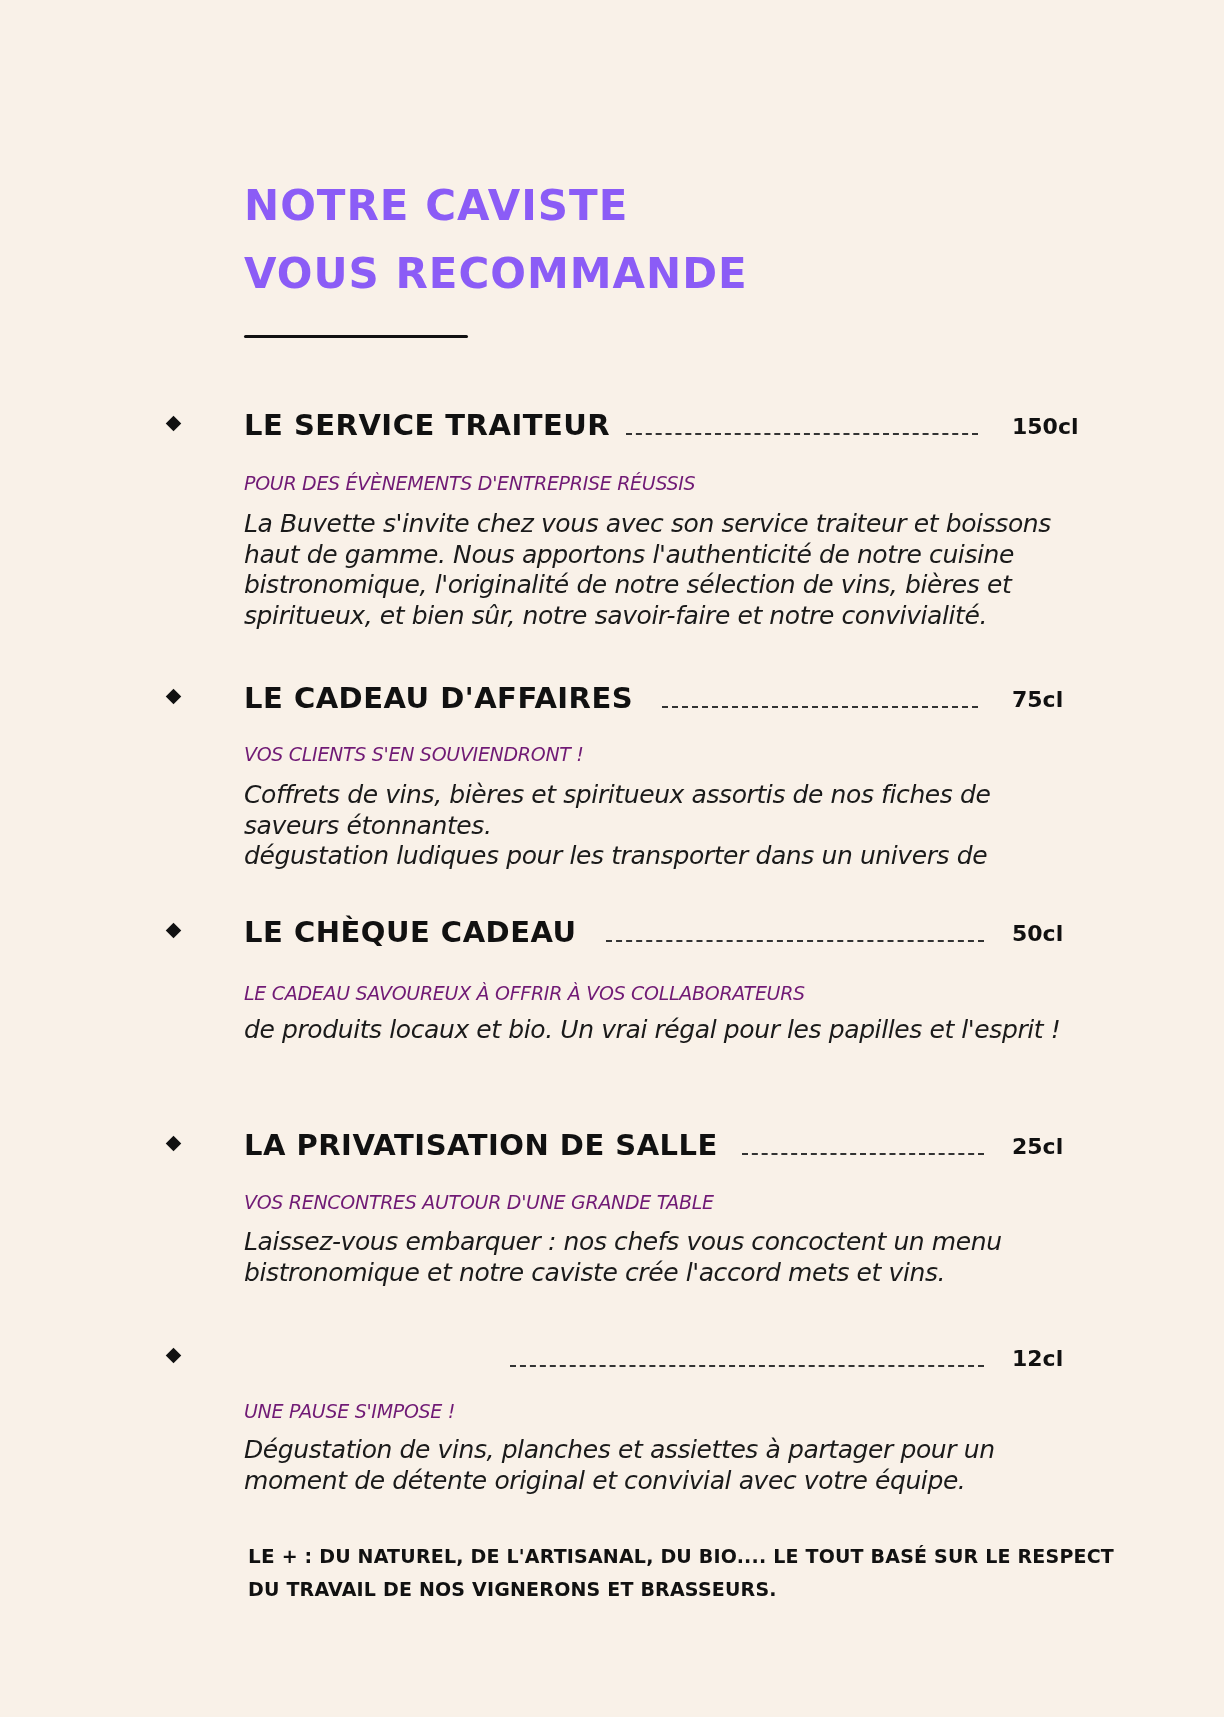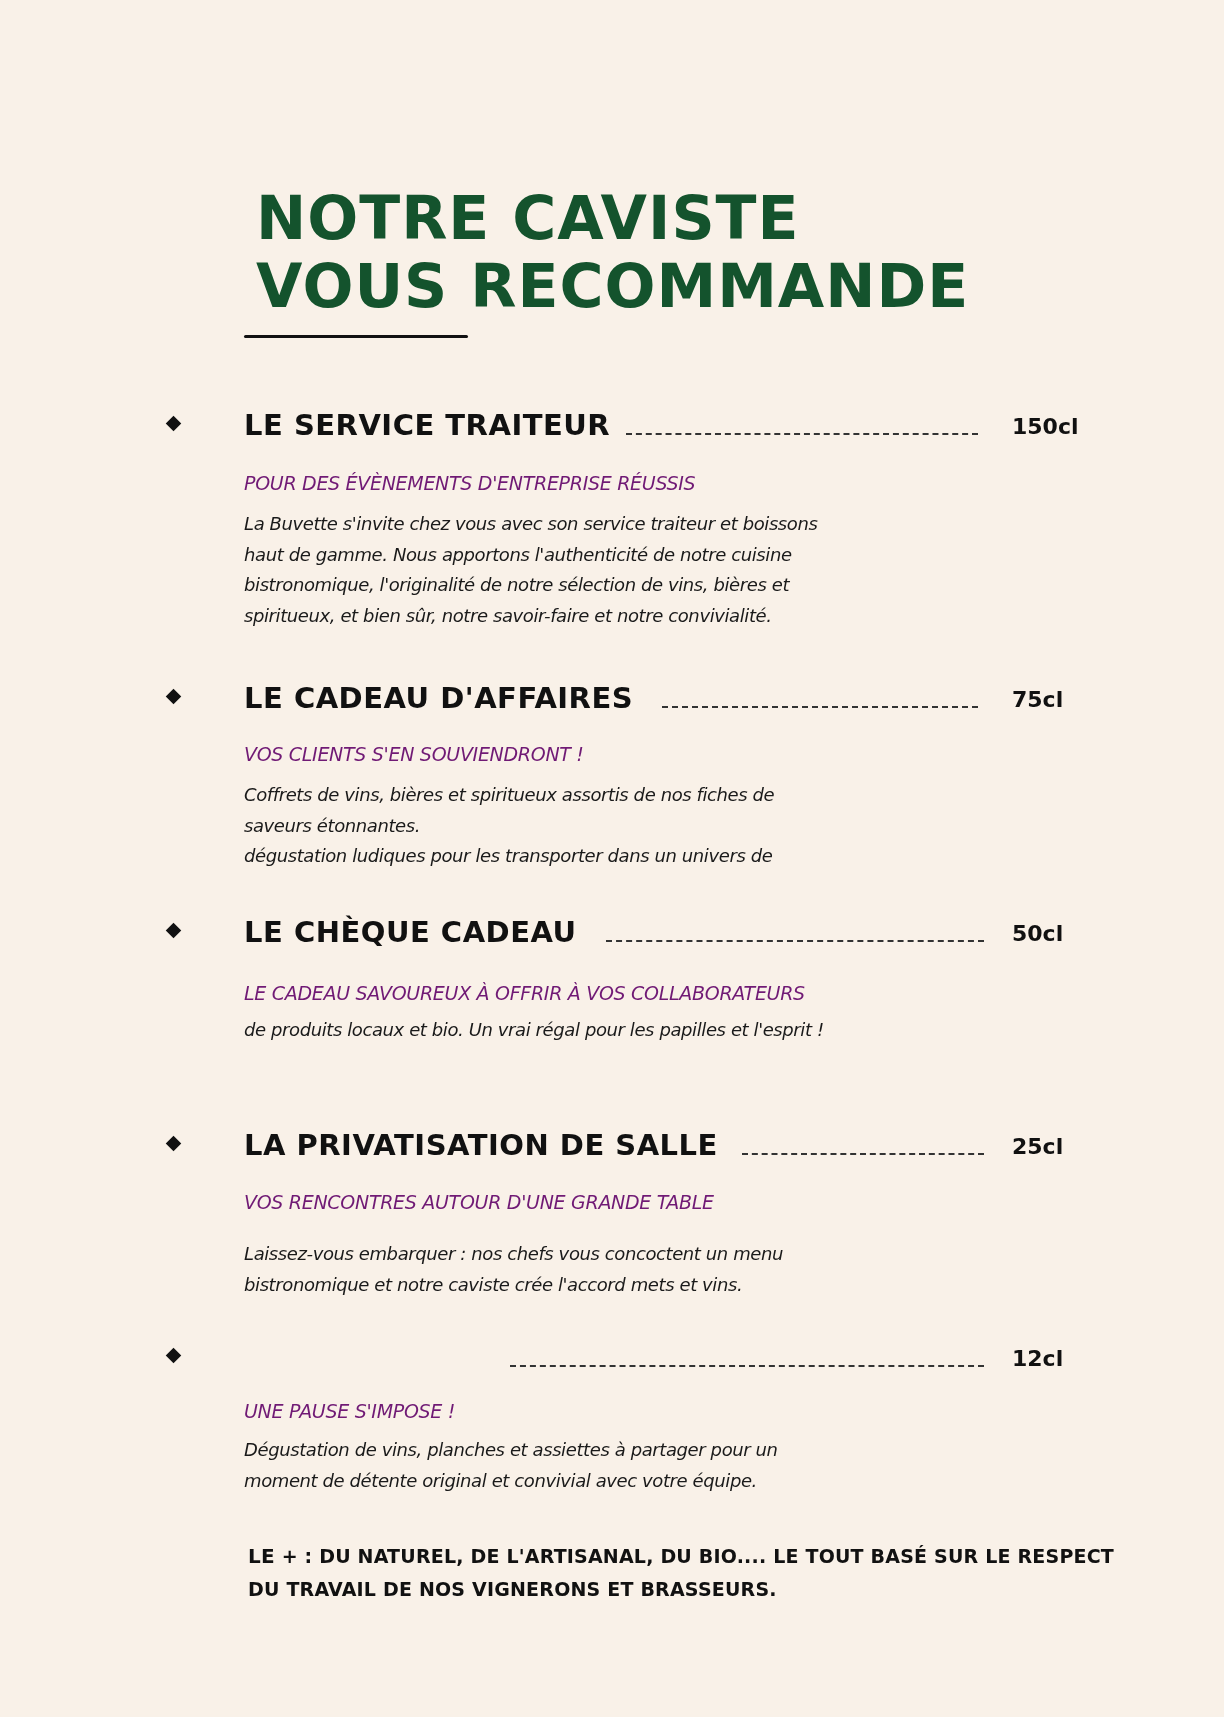--- a/index.html
+++ b/index.html
@@ -9,27 +9,27 @@
       background: #f9f1e8;
       color: #111111;
       font-family: "DejaVu Sans", sans-serif;
       position: relative;
       overflow: hidden;
     }
     .title {
       position: absolute;
       left: 244px;
       top: 172px;
-      margin: 12px;
-      font-family: "DejaVu Sans", sans-serif;
-      font-weight: bold;
-      font-size: 60px;
+      margin: 0;
+      font-family: "DejaVu Sans", sans-serif;
+      font-weight: bold;
+      font-size: 42px;
       line-height: 68px;
       letter-spacing: 1px;
-      color: #14532d;
+      color: #8b5cf6;
     }
     .title span { display: block; }
     .title-rule {
       position: absolute;
       left: 244px;
       top: 335px;
       width: 224px;
       height: 3px;
       background: #111;
       border-radius: 2px;
@@ -88,21 +88,21 @@
       color: #701a75;
       letter-spacing: -0.3px;
       white-space: nowrap;
     }
     .desc {
       position: absolute;
       left: 244px;
       width: 790px;
       font-family: "DejaVu Sans", sans-serif;
       font-style: italic;
-      font-size: 18px;
+      font-size: 25px;
       line-height: 30.5px;
       color: #1a1a1a;
       letter-spacing: -0.4px;
     }
     .desc span { display: block; white-space: nowrap; }
     .footer {
       position: absolute;
       left: 248px;
       top: 1540px;
       font-family: "DejaVu Sans", sans-serif;
@@ -168,21 +168,21 @@
 </div>
 
 <div class="item" style="top:1127px;">
   <div class="item-head">
     <div class="bullet"></div>
     <div class="item-title">LA PRIVATISATION DE SALLE</div>
     <div class="leader" style="left:742px; width:242px;"></div>
     <div class="price" style="left:1012px;">25cl</div>
   </div>
   <div class="subtitle" style="top:62px;">VOS RENCONTRES AUTOUR D'UNE GRANDE TABLE</div>
-  <div class="desc" style="top:100px;margin-top:12px;">
+  <div class="desc" style="top:100px;">
     <span>Laissez-vous embarquer : nos chefs vous concoctent un menu</span>
     <span>bistronomique et notre caviste crée l'accord mets et vins.</span>
   </div>
 </div>
 
 <div class="item" style="top:1339px;">
   <div class="item-head">
     <div class="bullet"></div>
     <div class="leader" style="left:510px; width:474px;"></div>
     <div class="price" style="left:1012px;">12cl</div>

